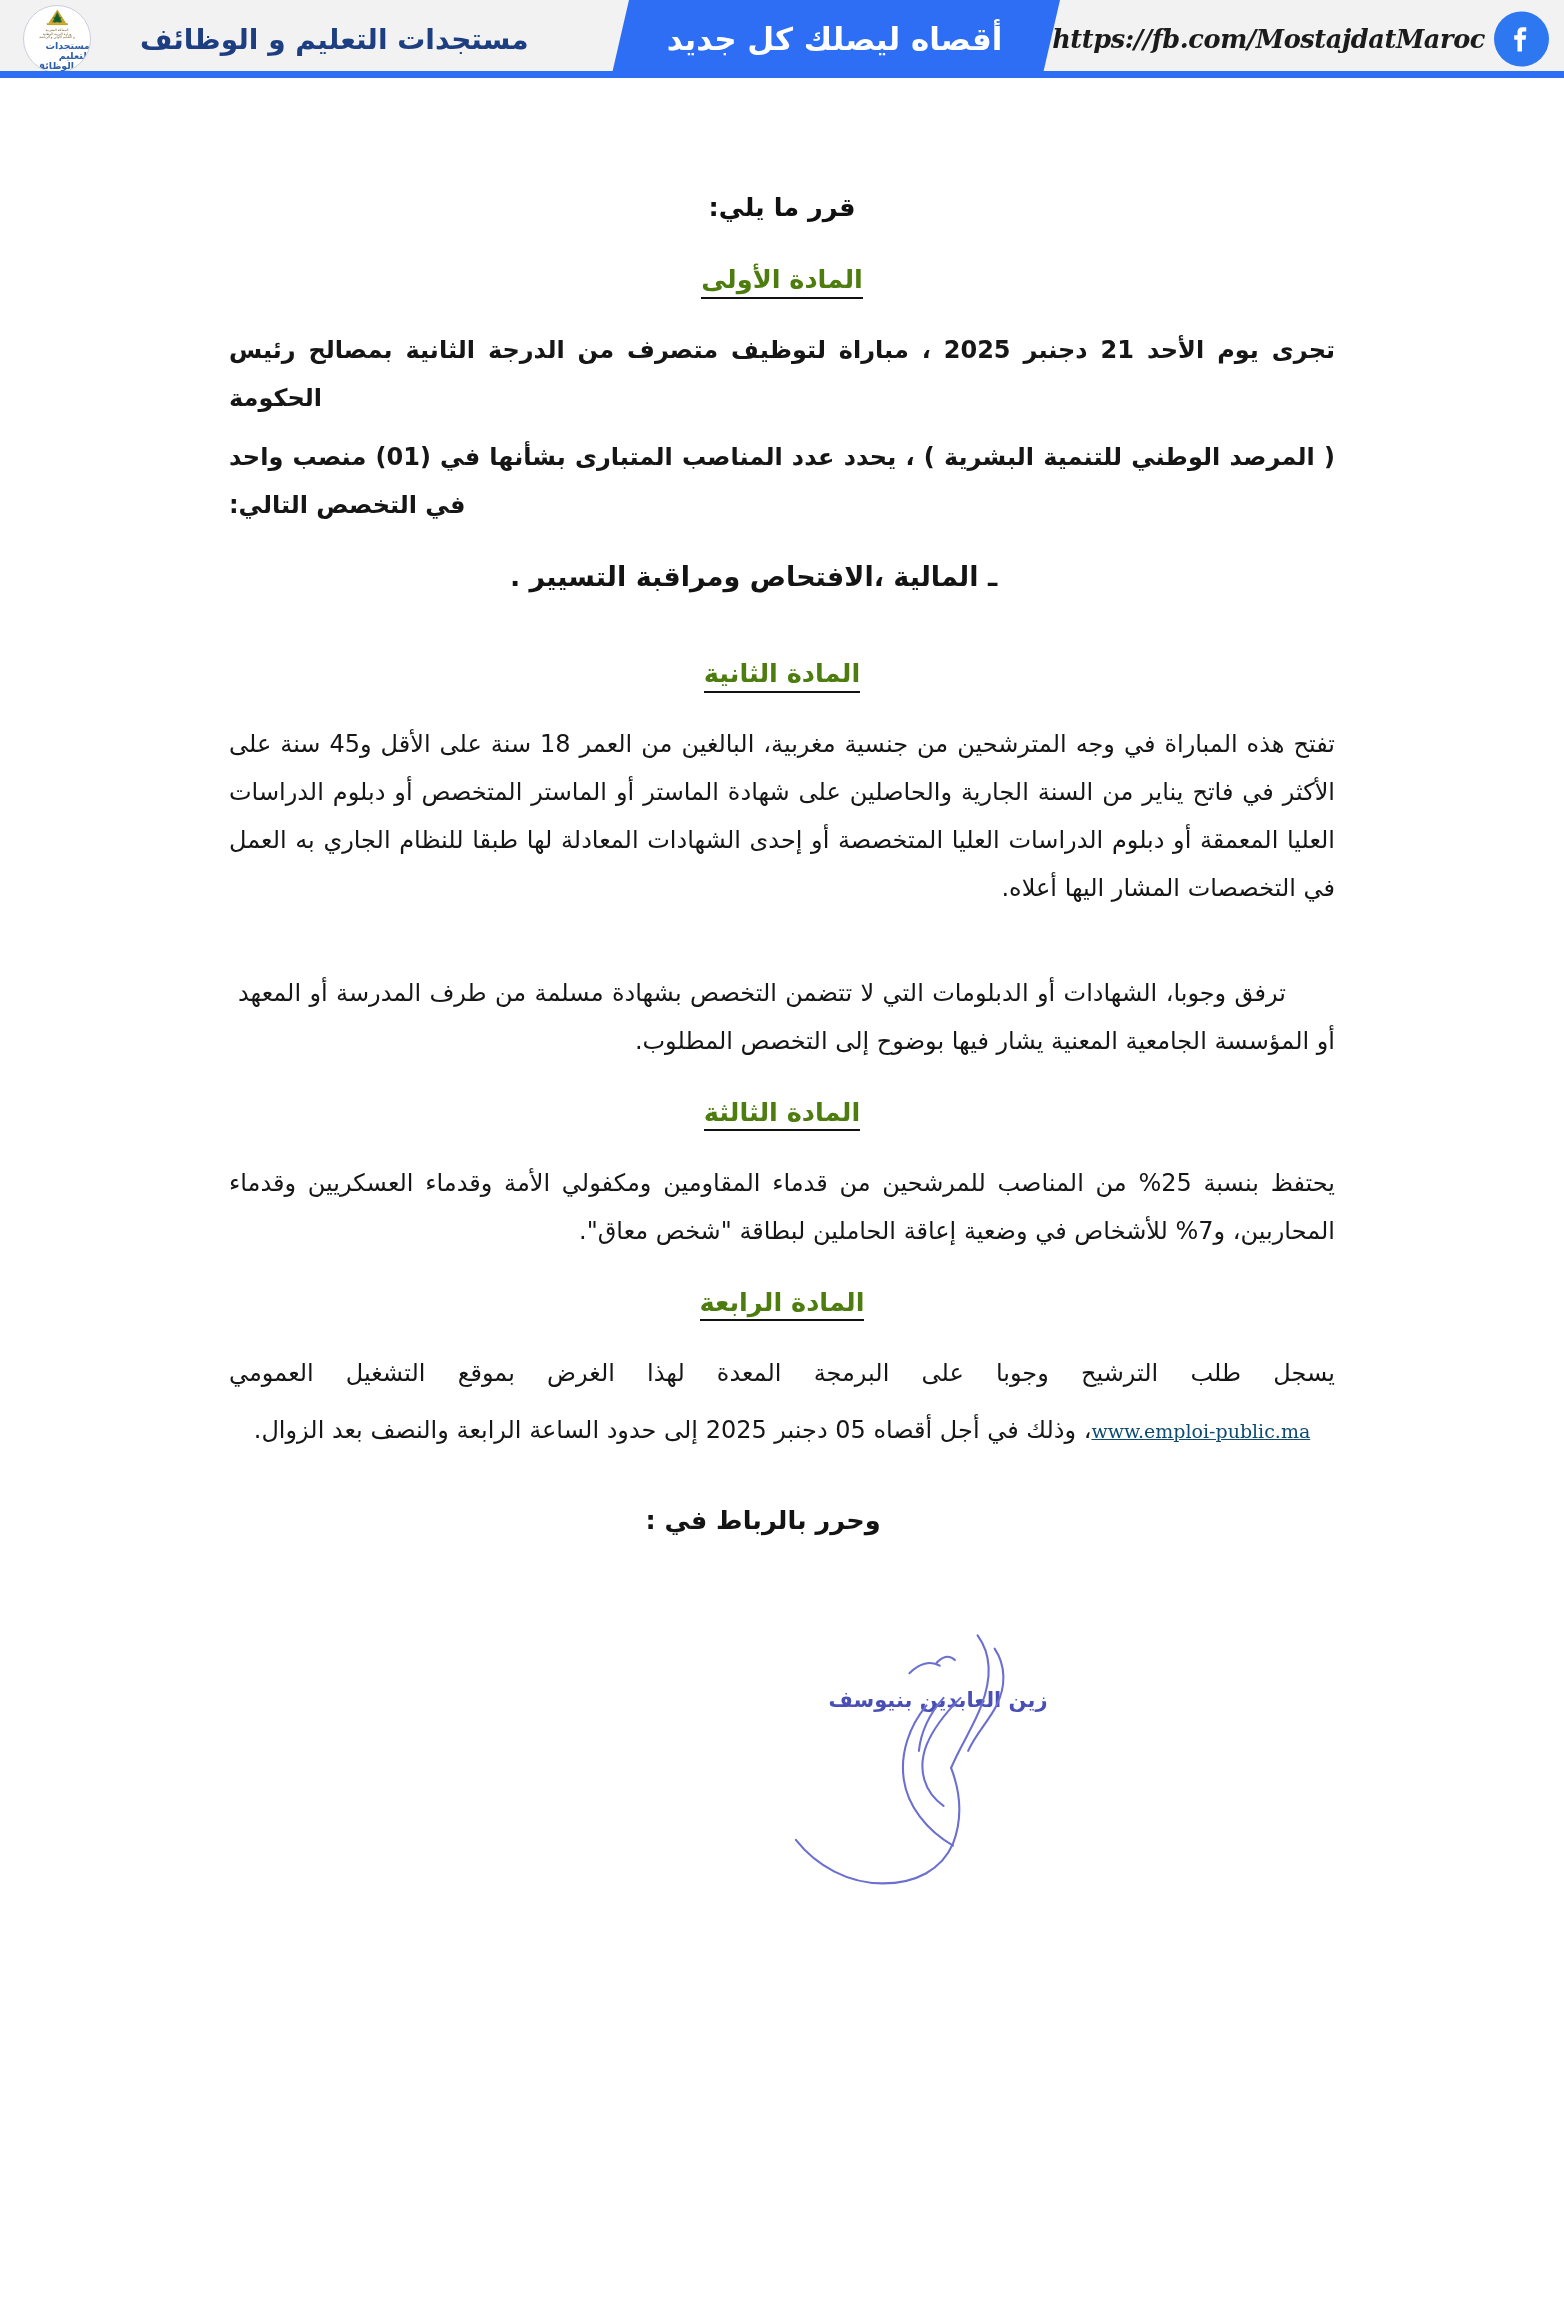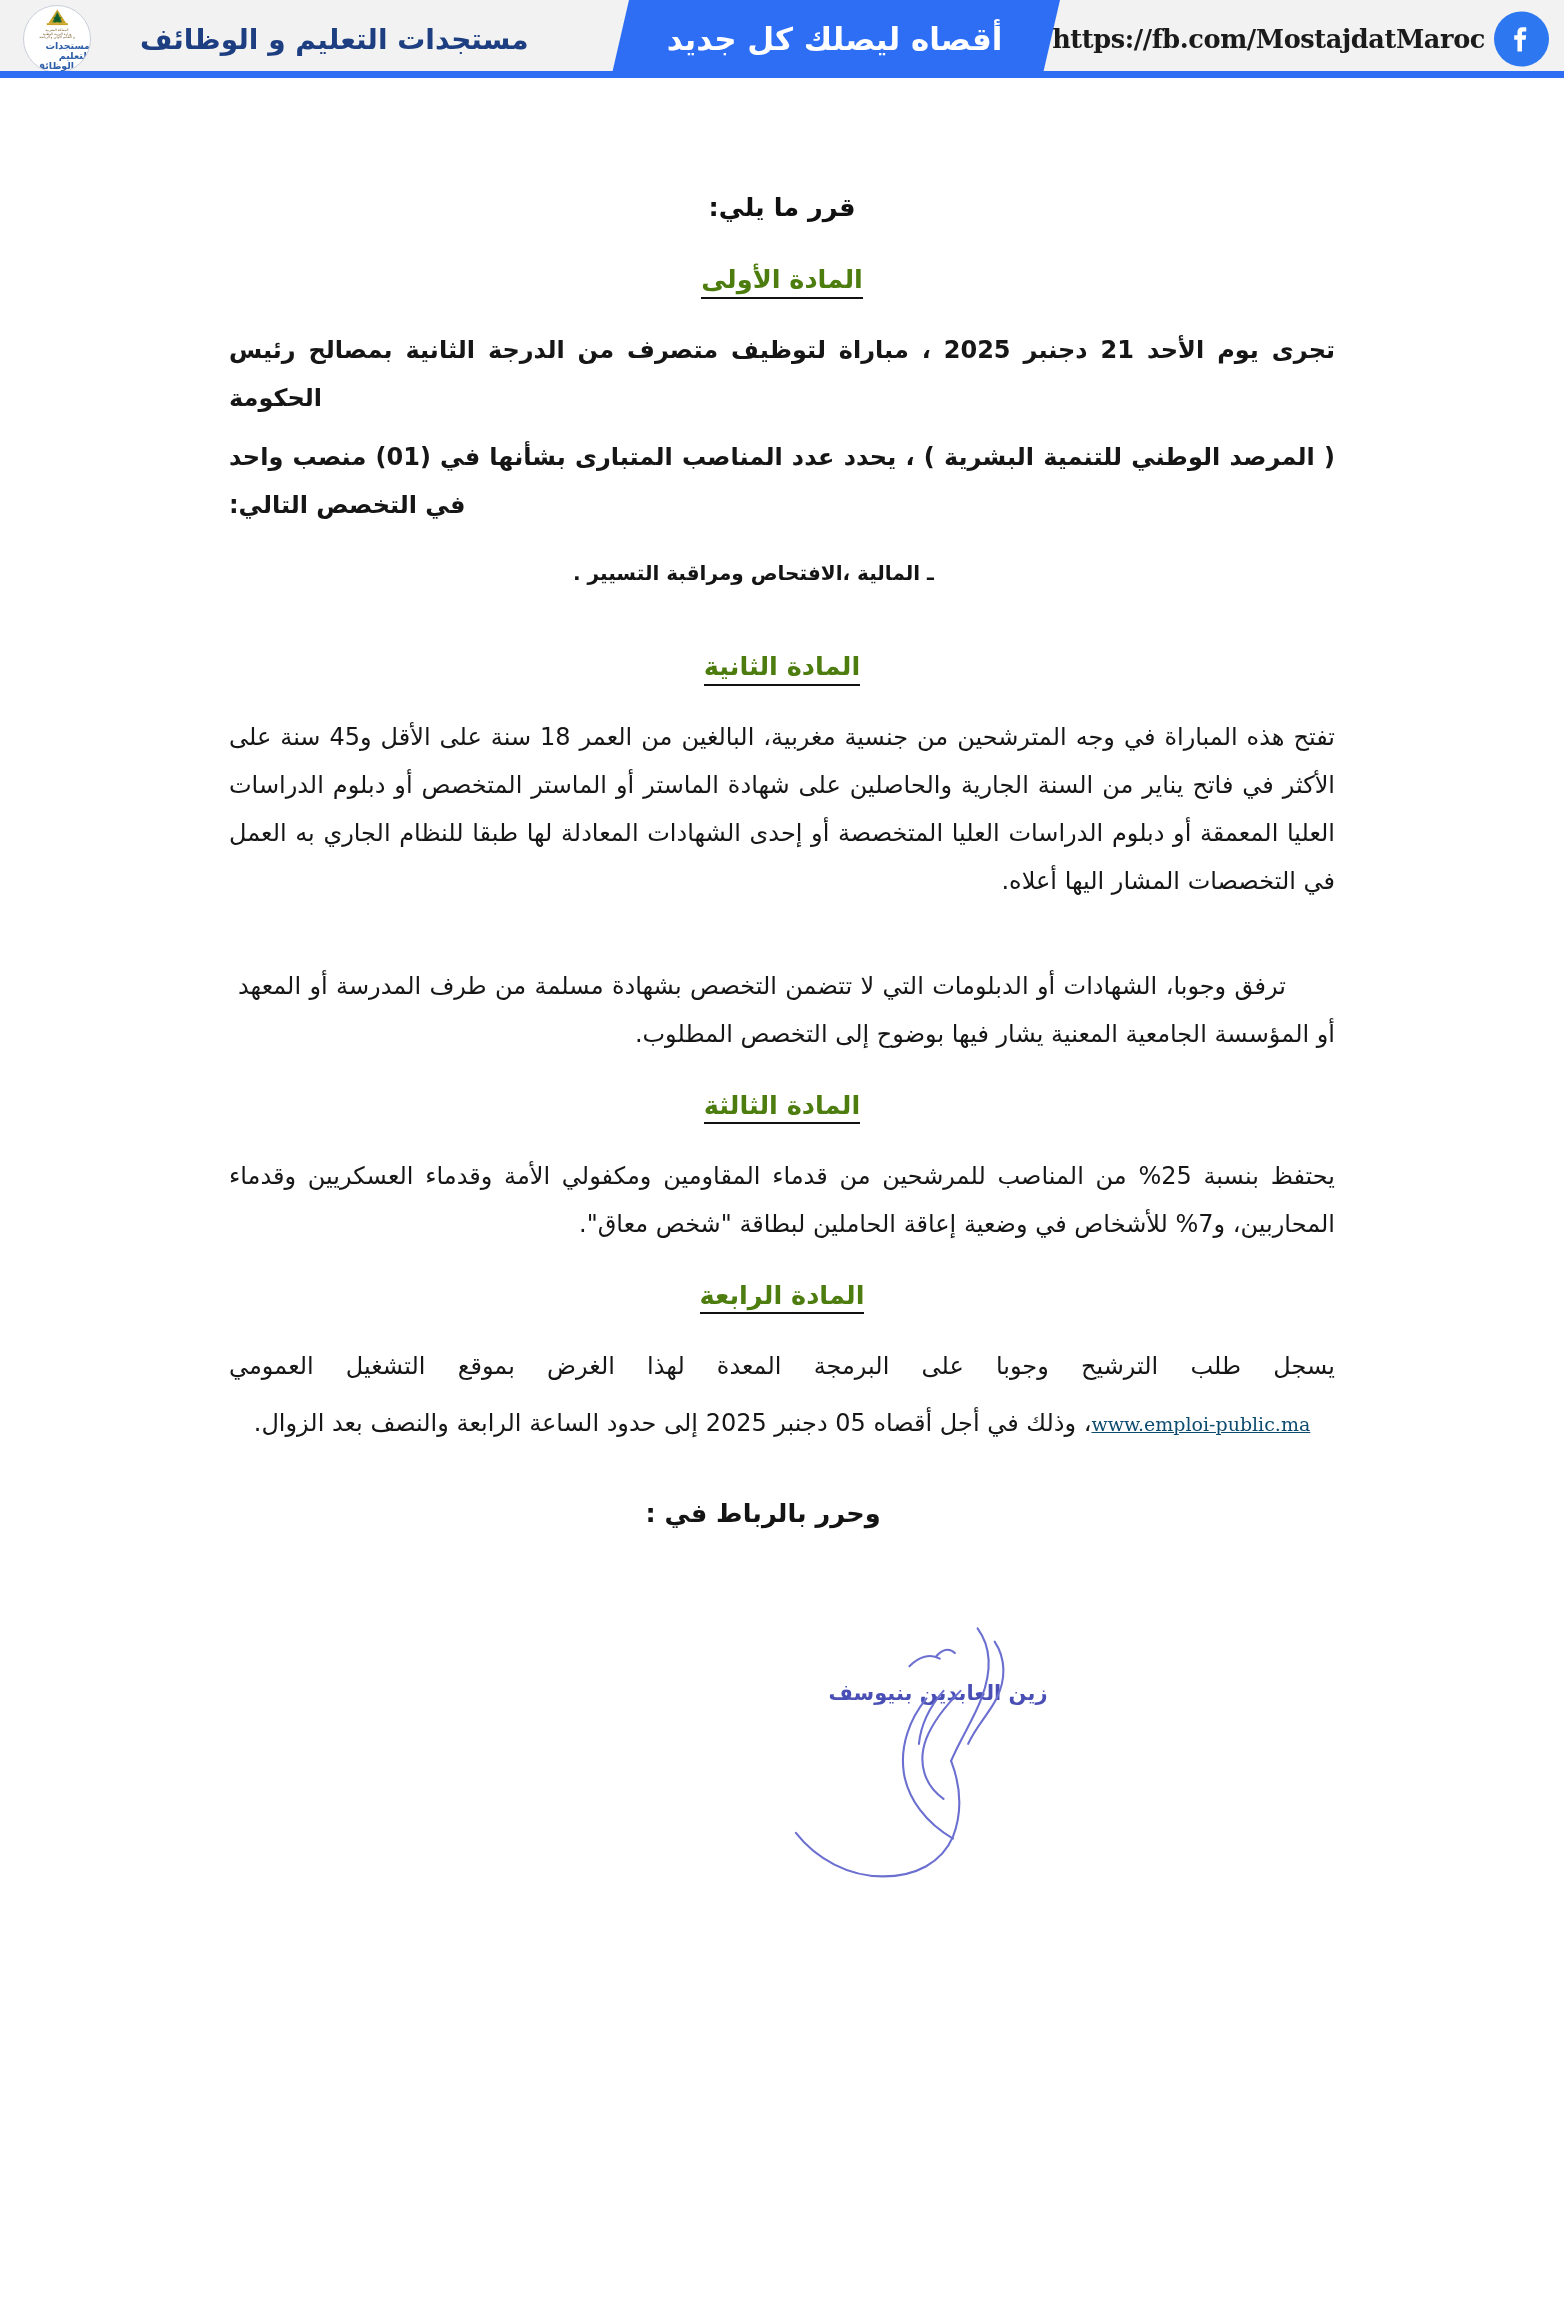--- a/index.html
+++ b/index.html
@@ -47,20 +47,21 @@
   }
   .fb-icon svg { display:block; }
 
   .fb-url {
     position: absolute;
     right: 79px;
     top: 50%;
     transform: translateY(-50%);
     font-family: "DejaVu Serif", "Liberation Serif", serif;
     font-weight: bold;
+    font-style: italic;
     font-size: 25.6px;
     color: #1b1b1b;
     direction: ltr;
     letter-spacing: -0.4px;
     white-space: nowrap;
   }
 
   .banner-cta {
     position: absolute;
     left: 620px;
@@ -179,21 +180,21 @@
     margin: 0 0 32px 0;
     color: #161616;
   }
   .para.bold { font-weight: bold; }
   .para.just-left { text-align-last: left; }
   .para.indent { text-indent: 49px; }
 
   .spec-line {
     text-align: center;
     font-weight: bold;
-    font-size: 20px;
+    font-size: 27px;
     margin: 0 0 66px 0;
     padding-right: 57px;
   }
   .gap-md { height: 24.6px; }
 
   .link {
     color: #0c4a6e;
     text-decoration: underline;
     direction: ltr;
     unicode-bidi: isolate;

